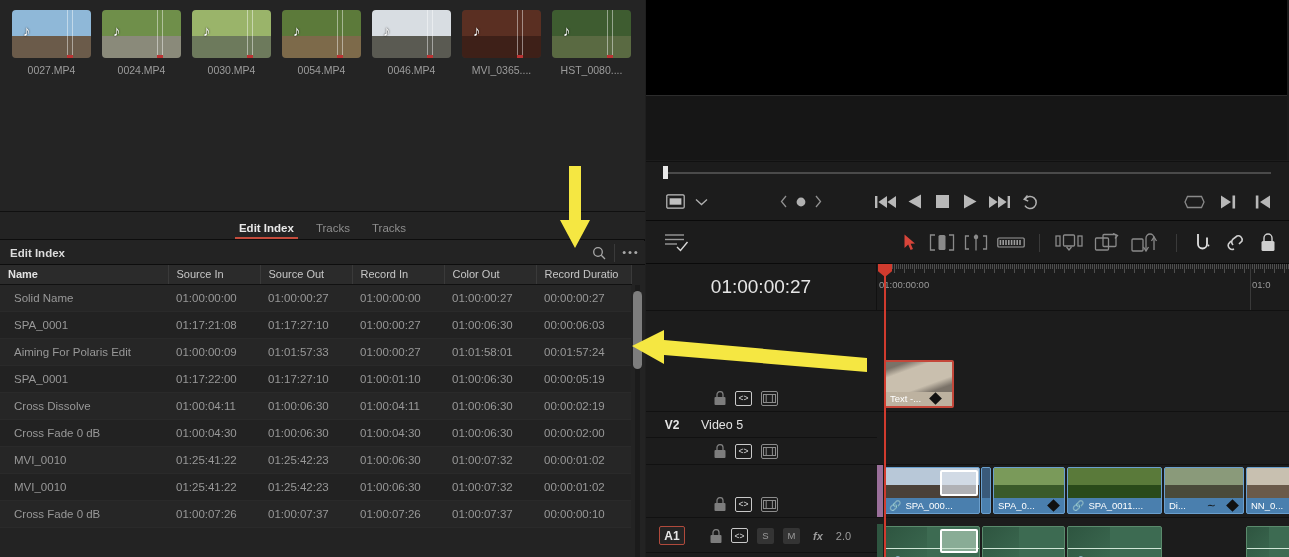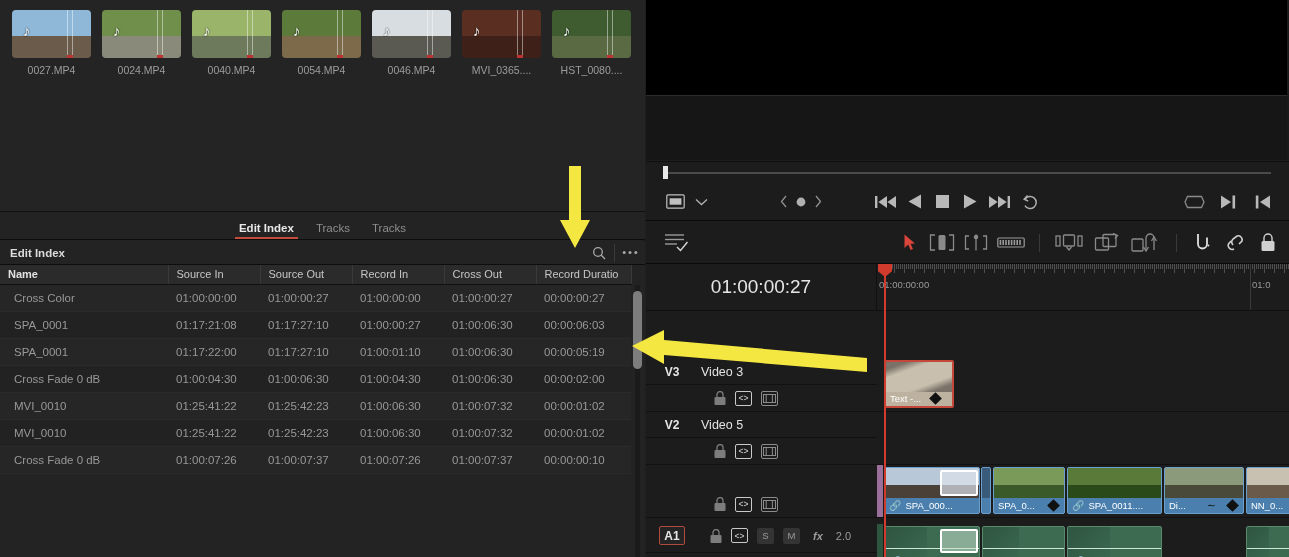--- a/index.html
+++ b/index.html
@@ -284,21 +284,21 @@
           </div>
           <div class="thumb-cell">
             <div class="thumb-img">
               <div class="sky" style="background:#9ab46a"></div>
               <div class="gnd" style="background:#6d7a5c"></div>
               <div class="sep1"></div>
               <div class="sep2"></div>
               <div class="redmk"></div>
               <div class="note">♪</div>
             </div>
-            <div class="thumb-label">0040.MP4</div>
+            <div class="thumb-label">0030.MP4</div>
           </div>
           <div class="thumb-cell">
             <div class="thumb-img">
               <div class="sky" style="background:#5c7a3a"></div>
               <div class="gnd" style="background:#7d6a4a"></div>
               <div class="sep1"></div>
               <div class="sep2"></div>
               <div class="redmk"></div>
               <div class="note">♪</div>
             </div>
@@ -366,48 +366,64 @@
     </div>
 
     <div id="index-table">
       <table>
         <thead>
             <tr id="thead-row">
               <th class="nm" style="width: 168px;">Name</th>
               <th style="width: 92px;">Source In</th>
               <th style="width: 92px;">Source Out</th>
               <th style="width: 92px;">Record In</th>
-              <th style="width: 92px;">Cross Out</th>
+              <th style="width: 92px;">Color Out</th>
               <th style="width: 95px;">Record Duratio</th>
             </tr>
           </thead>
         <tbody id="tbody-rows">
             <tr>
-              <td class="nm" style="width: 168px;">Cross Color</td>
+              <td class="nm" style="width: 168px;">Solid Name</td>
               <td style="width: 92px;">01:00:00:00</td>
               <td style="width: 92px;">01:00:00:27</td>
               <td style="width: 92px;">01:00:00:00</td>
               <td style="width: 92px;">01:00:00:27</td>
               <td style="width: 95px;">00:00:00:27</td>
             </tr>
             <tr>
               <td class="nm" style="width: 168px;">SPA_0001</td>
               <td style="width: 92px;">01:17:21:08</td>
               <td style="width: 92px;">01:17:27:10</td>
               <td style="width: 92px;">01:00:00:27</td>
               <td style="width: 92px;">01:00:06:30</td>
               <td style="width: 95px;">00:00:06:03</td>
             </tr>
             <tr>
+              <td class="nm" style="width: 168px;">Aiming For Polaris Edit</td>
+              <td style="width: 92px;">01:00:00:09</td>
+              <td style="width: 92px;">01:01:57:33</td>
+              <td style="width: 92px;">01:00:00:27</td>
+              <td style="width: 92px;">01:01:58:01</td>
+              <td style="width: 95px;">00:01:57:24</td>
+            </tr>
+            <tr>
               <td class="nm" style="width: 168px;">SPA_0001</td>
               <td style="width: 92px;">01:17:22:00</td>
               <td style="width: 92px;">01:17:27:10</td>
               <td style="width: 92px;">01:00:01:10</td>
               <td style="width: 92px;">01:00:06:30</td>
               <td style="width: 95px;">00:00:05:19</td>
+            </tr>
+            <tr>
+              <td class="nm" style="width: 168px;">Cross Dissolve</td>
+              <td style="width: 92px;">01:00:04:11</td>
+              <td style="width: 92px;">01:00:06:30</td>
+              <td style="width: 92px;">01:00:04:11</td>
+              <td style="width: 92px;">01:00:06:30</td>
+              <td style="width: 95px;">00:00:02:19</td>
             </tr>
             <tr>
               <td class="nm" style="width: 168px;">Cross Fade 0 dB</td>
               <td style="width: 92px;">01:00:04:30</td>
               <td style="width: 92px;">01:00:06:30</td>
               <td style="width: 92px;">01:00:04:30</td>
               <td style="width: 92px;">01:00:06:30</td>
               <td style="width: 95px;">00:00:02:00</td>
             </tr>
             <tr>
@@ -848,26 +864,20 @@
             <div class="tick" style="left: 409px; height: 5px;"></div>
             <div class="tick" style="left: 411px; height: 5px;"></div>
           </div>
         <div id="ruler-labels">
             <div class="rtc" style="left: 2px;">01:00:00:00</div>
             <div class="rtc" style="left: 375px;">01:0</div>
             <div class="ruler-div" style="left: 373px;"></div>
           </div>
       </div>
       <div id="track-head">
-          <div class="trow" style="top: 48px; height: 26px;">
-            <div class="tlabelrow">
-              <div class="tnum">V3</div>
-              <div class="tname">Video 3</div>
-            </div>
-          </div>
           <div class="trow" style="top: 74px; height: 27px;">
             <div class="ticons">
               <span class="ticon">
                 <svg width="12" height="14" viewBox="0 0 12 14" fill="none">
                   <rect x="0.5" y="6" width="11" height="8" rx="1" fill="#7d7d7d"></rect>
                   <path d="M3,6 L3,3.6 A3,3 0 0 1 9,3.6 L9,6" stroke="#7d7d7d" stroke-width="1.3" fill="none"></path>
                 </svg>
               </span>
               <span class="btnbox">&lt;&gt;</span>
               <span class="btnbox" style="border-color:#8c8c8c;">

